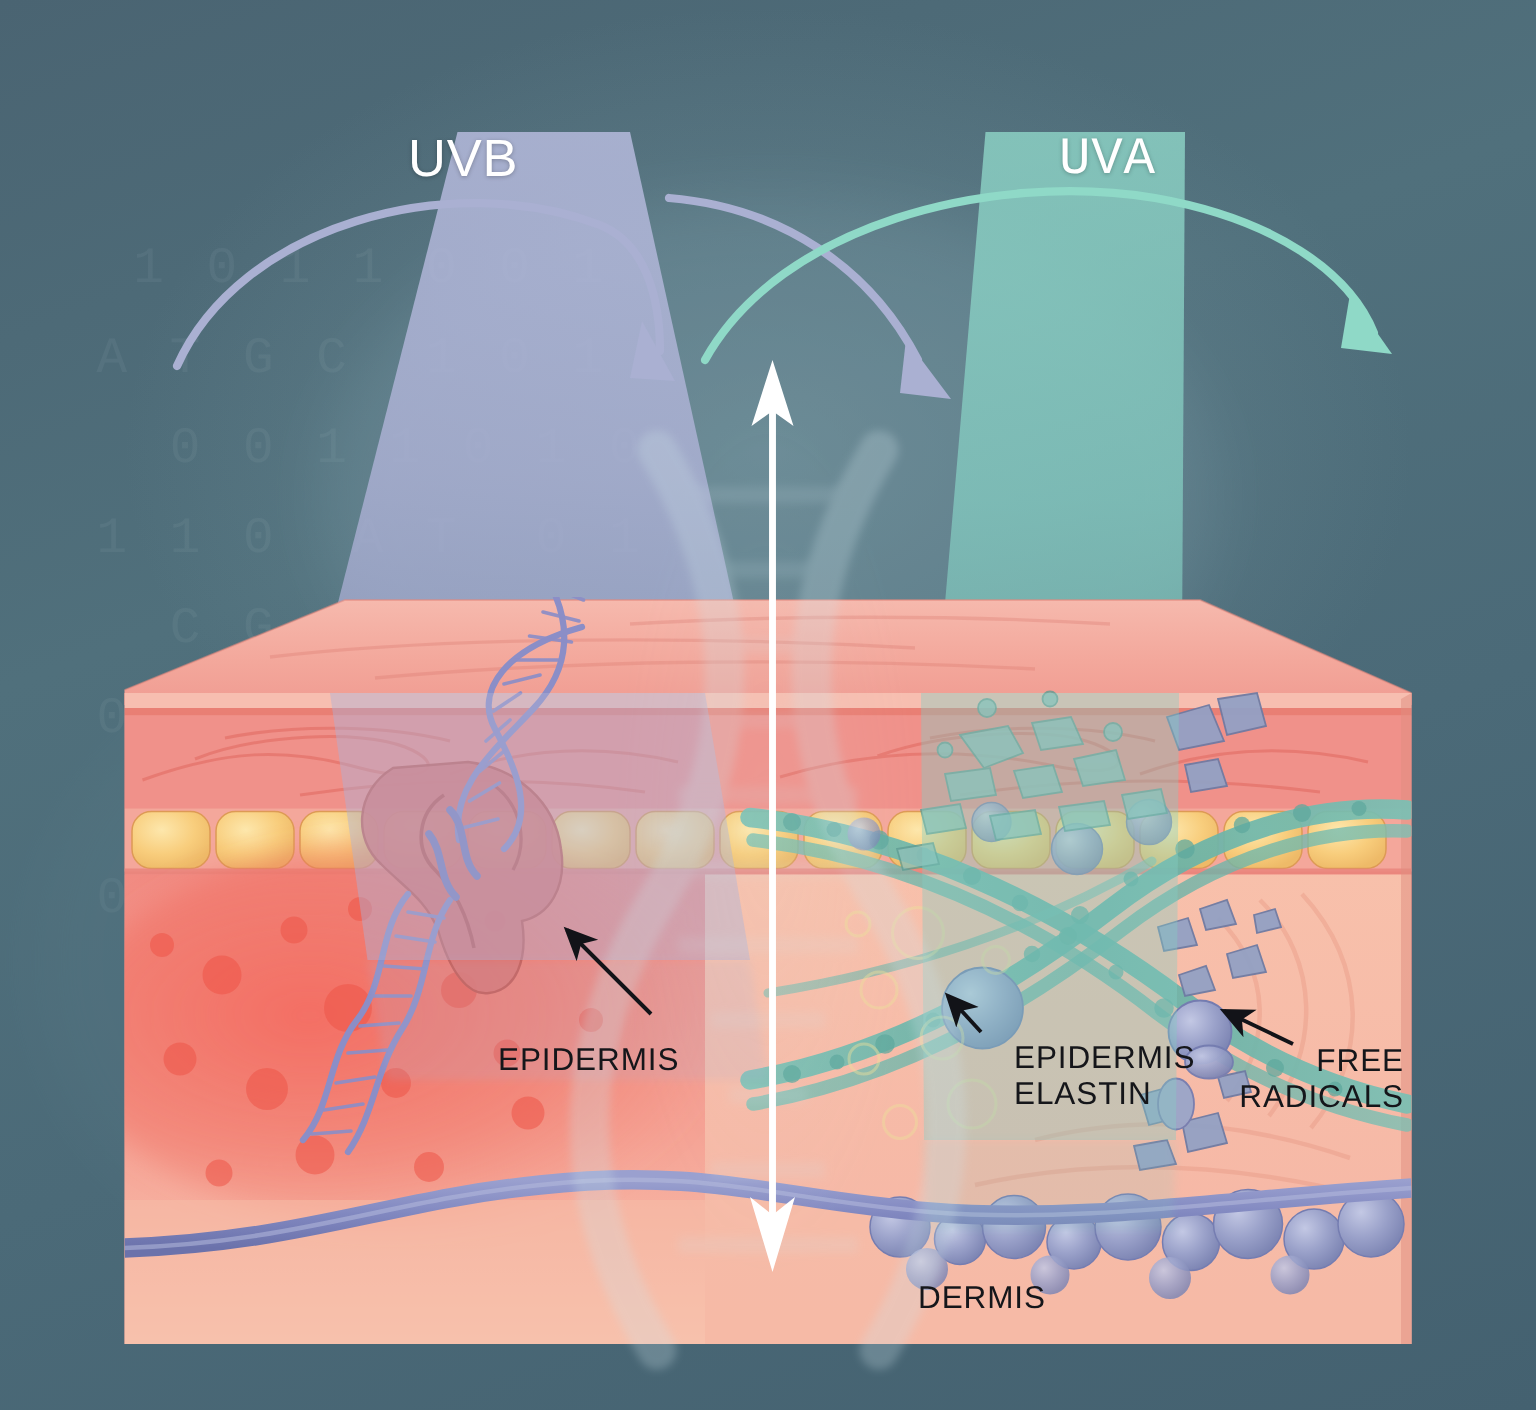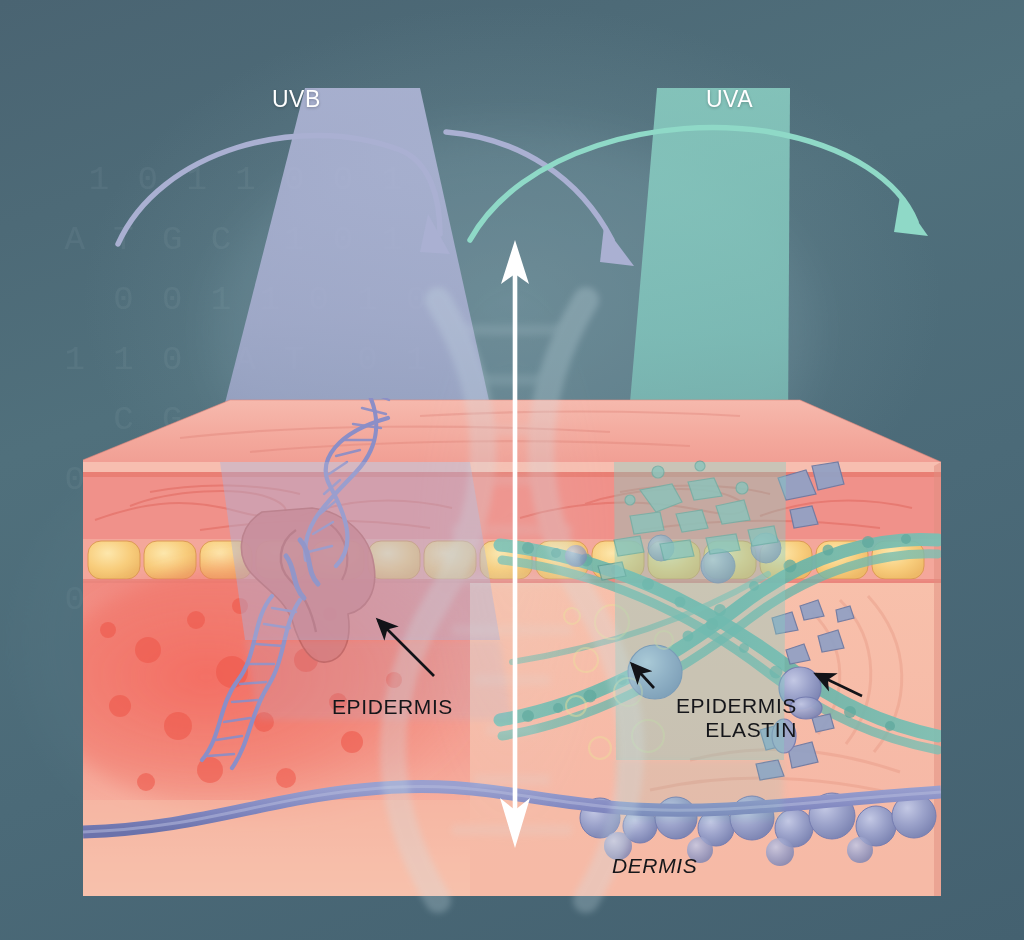--- a/index.html
+++ b/index.html
@@ -5,21 +5,21 @@
   html,body{margin:0;padding:0;background:#41606f;}
   #stage{
     position:relative;width:1024px;height:940px;overflow:hidden;
     font-family:"Liberation Sans","DejaVu Sans",sans-serif;
     background:
       radial-gradient(ellipse 60% 45% at 50% 32%, rgba(122,152,162,.55) 0%, rgba(122,152,162,0) 70%),
       linear-gradient(160deg,#4a6472 0%,#50707c 35%,#4b6a78 62%,#446170 100%);
   }
   #svgroot{position:absolute;inset:0;width:1024px;height:940px;}
   .lbl{position:absolute;color:#ffffff;letter-spacing:.5px;pointer-events:none;}
-  .lbl-uv{font-size:23px;font-weight:400;text-shadow:0 1px 3px rgba(0,0,0,.25);}
+  .lbl-uv{font-size:35px;font-weight:400;text-shadow:0 1px 3px rgba(0,0,0,.25);}
   .lbl-dark{position:absolute;color:#15161a;font-size:21px;letter-spacing:.6px;line-height:1.05;pointer-events:none;}
   .lbl-dark.two{line-height:1.12;}
   .ra{text-align:right;}
   #ghosttext{position:absolute;inset:0;opacity:.055;color:#dfeef2;font-size:34px;
      line-height:60px;letter-spacing:4px;white-space:pre;padding:150px 0 0 40px;
      font-family:"Liberation Mono","DejaVu Sans Mono",monospace;pointer-events:none;}
 </style>
 </head>
 <body>
 
@@ -439,25 +439,29 @@
     </g>
 
     <g>
       <line x1="434" y1="676" x2="378" y2="620" stroke="#121318" stroke-width="2.6" marker-end="url(#mBlack)"></line>
       <line x1="654" y1="688" x2="632" y2="664" stroke="#121318" stroke-width="2.6" marker-end="url(#mBlack)"></line>
       <line x1="862" y1="696" x2="816" y2="674" stroke="#121318" stroke-width="2.6" marker-end="url(#mBlack)"></line>
     </g>
   </svg>
 
   <div class="lbl lbl-uv" style="left:272px;top:86px;">UVB</div>
-  <div class="lbl lbl-uv" style="left:706px;top:86px;">UVA</div>
+  <div class="lbl lbl-uv" style="left:706px;top:86px;font-family:Liberation Mono, monospace;">UVA</div>
 
   <div class="lbl-dark" style="left:332px;top:696px;">EPIDERMIS</div>
 
   <div class="lbl-dark two" style="left:676px;top:694px;">
     <div>EPIDERMIS</div>
-    <div style="margin-left:0;text-align:right;">ELASTIN</div>
+    <div style="margin-left:0;">ELASTIN</div>
   </div>
 
-
-  <div class="lbl-dark" style="left:612px;top:855px;font-style:italic;">DERMIS</div>
+  <div class="lbl-dark two ra" style="left:796px;top:696px;width:140px;">
+    <div>FREE</div>
+    <div>RADICALS</div>
+  </div>
+
+  <div class="lbl-dark" style="left:612px;top:855px;">DERMIS</div>
 
 </div>
 
 </body></html>

